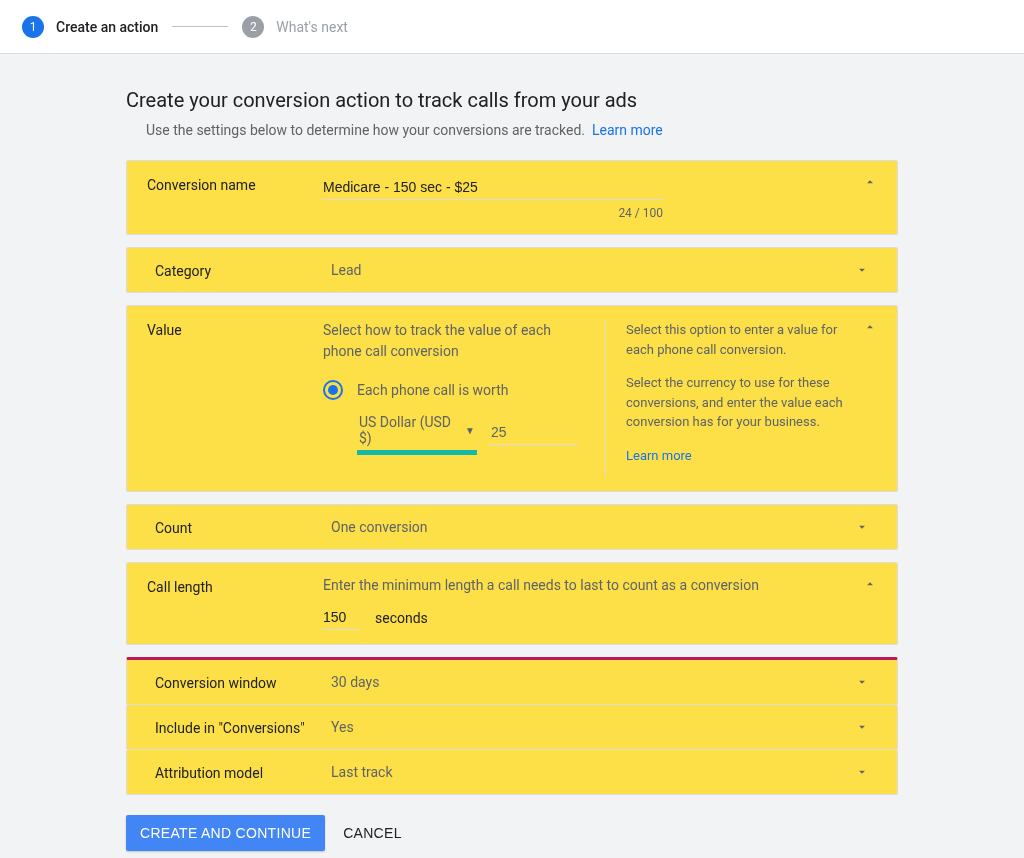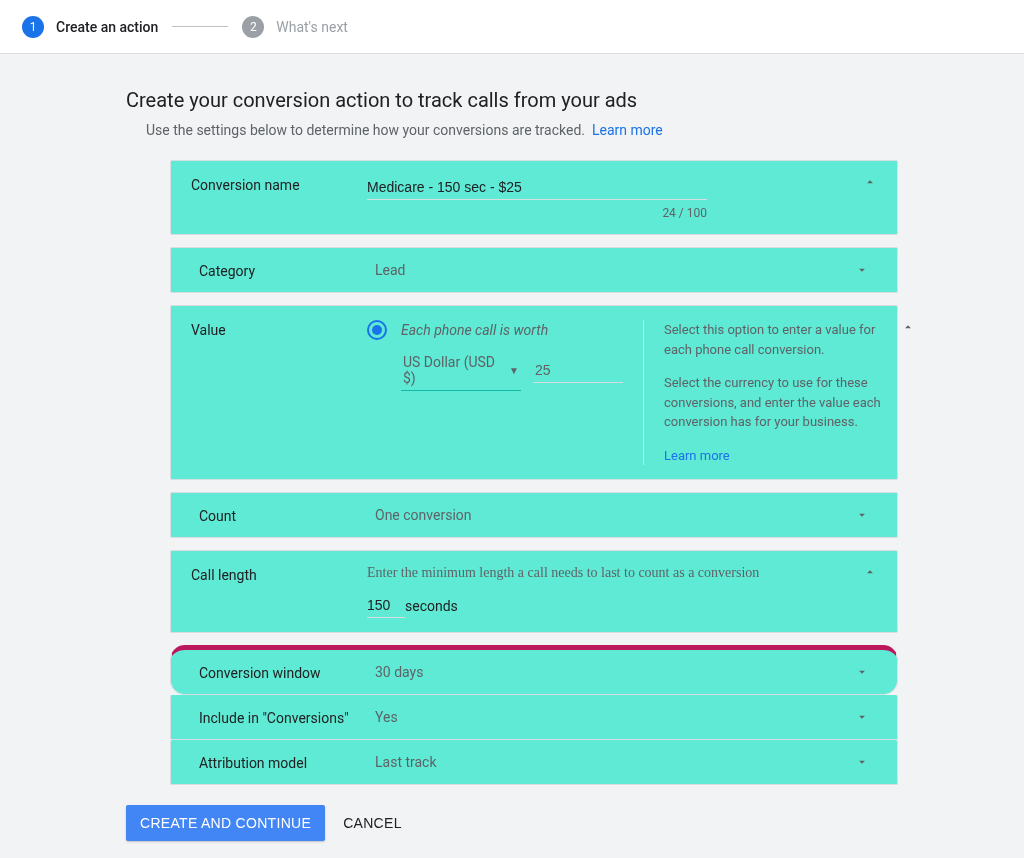--- a/index.html
+++ b/index.html
@@ -53,26 +53,25 @@
     margin-bottom: 10px;
   }
   .page-subtitle {
     font-size: 14px;
     color: #5f6368;
     margin-bottom: 22px;
     margin-left: 20px;
   }
   .link { color: #1a73e8; cursor: pointer; }
   .card {
-    background: #5eead4;
+    background: #fde047;
     border: 1px solid #dadce0;
     border-radius: 2px;
     margin-bottom: 12px;
     position: relative;
-    margin-left: 44px;
   }
   .card-row {
     display: flex;
     padding: 14px 20px;
     align-items: flex-start;
   }
   .card-row.collapsed { align-items: center; padding: 13px 28px; }
   .card-label {
     width: 176px;
     flex-shrink: 0;
@@ -150,56 +149,56 @@
     flex-shrink: 0;
   }
   .radio.selected { border-color: #1a73e8; }
   .radio.selected::after {
     content: '';
     width: 10px;
     height: 10px;
     background: #1a73e8;
     border-radius: 50%;
   }
-  .radio-label { color: #5f6368; font-style: italic; }
+  .radio-label { color: #5f6368; }
   .currency-row {
     display: flex;
     align-items: center;
     margin-left: 34px;
     margin-bottom: 22px;
     gap: 12px;
   }
   .currency-select {
     display: flex;
     align-items: center;
     color: #5f6368;
     font-size: 14px;
-    border-bottom: 1px solid #14b8a6;
+    border-bottom: 5px solid #14b8a6;
     padding: 4px 2px;
     cursor: pointer;
     width: 120px;
   }
   .currency-select .tri {
     margin-left: auto;
     font-size: 10px;
     color: #5f6368;
   }
   .value-amount {
     border: none;
     border-bottom: 1px solid #dadce0;
     padding: 4px 2px;
     font-size: 14px;
     color: #5f6368;
     width: 90px;
     outline: none;
     background: transparent;
   }
   .call-body { flex: 1; }
-  .call-desc { color: #5f6368; margin-bottom: 12px; font-family: Liberation Serif, serif; }
-  .call-input-row { display: flex; align-items: center; gap: 0; }
+  .call-desc { color: #5f6368; margin-bottom: 12px; }
+  .call-input-row { display: flex; align-items: center; gap: 14px; }
   .call-input {
     border: none;
     border-bottom: 1px solid #dadce0;
     width: 38px;
     padding: 4px 0;
     font-size: 14px;
     color: #202124;
     outline: none;
     background: transparent;
   }
@@ -225,21 +224,21 @@
   .btn-text {
     background: none;
     border: none;
     color: #202124;
     font-size: 14px;
     font-weight: 500;
     letter-spacing: 0.3px;
     cursor: pointer;
   }
   .card-stack .card { margin-bottom: 0; border-top: none; }
-  .card-stack .card:first-child { border-top: 5px solid #be185d; border-radius: 15px; }
+  .card-stack .card:first-child { border-top: 3px solid #be185d; }
   .card-stack { margin-bottom: 12px; }
 </style>
 </head>
 <body>
 
 <div class="stepper-bar">
   <div class="step">
     <div class="step-circle active">1</div>
     <div class="step-label active">Create an action</div>
   </div>
@@ -282,20 +281,21 @@
           </svg>
       </div>
     </div>
   </div>
 
   <div class="card">
     <div class="card-row">
       <div class="card-label">Value</div>
       <div class="value-body">
         <div class="value-left">
+          <div class="value-desc">Select how to track the value of each phone call conversion</div>
           <div class="radio-row">
             <div class="radio selected"></div>
             <div class="radio-label">Each phone call is worth</div>
           </div>
           <div class="currency-row">
             <div class="currency-select">
               <span>US Dollar (USD $)</span>
               <span class="tri">▼</span>
             </div>
             <input class="value-amount" value="25" style="">

